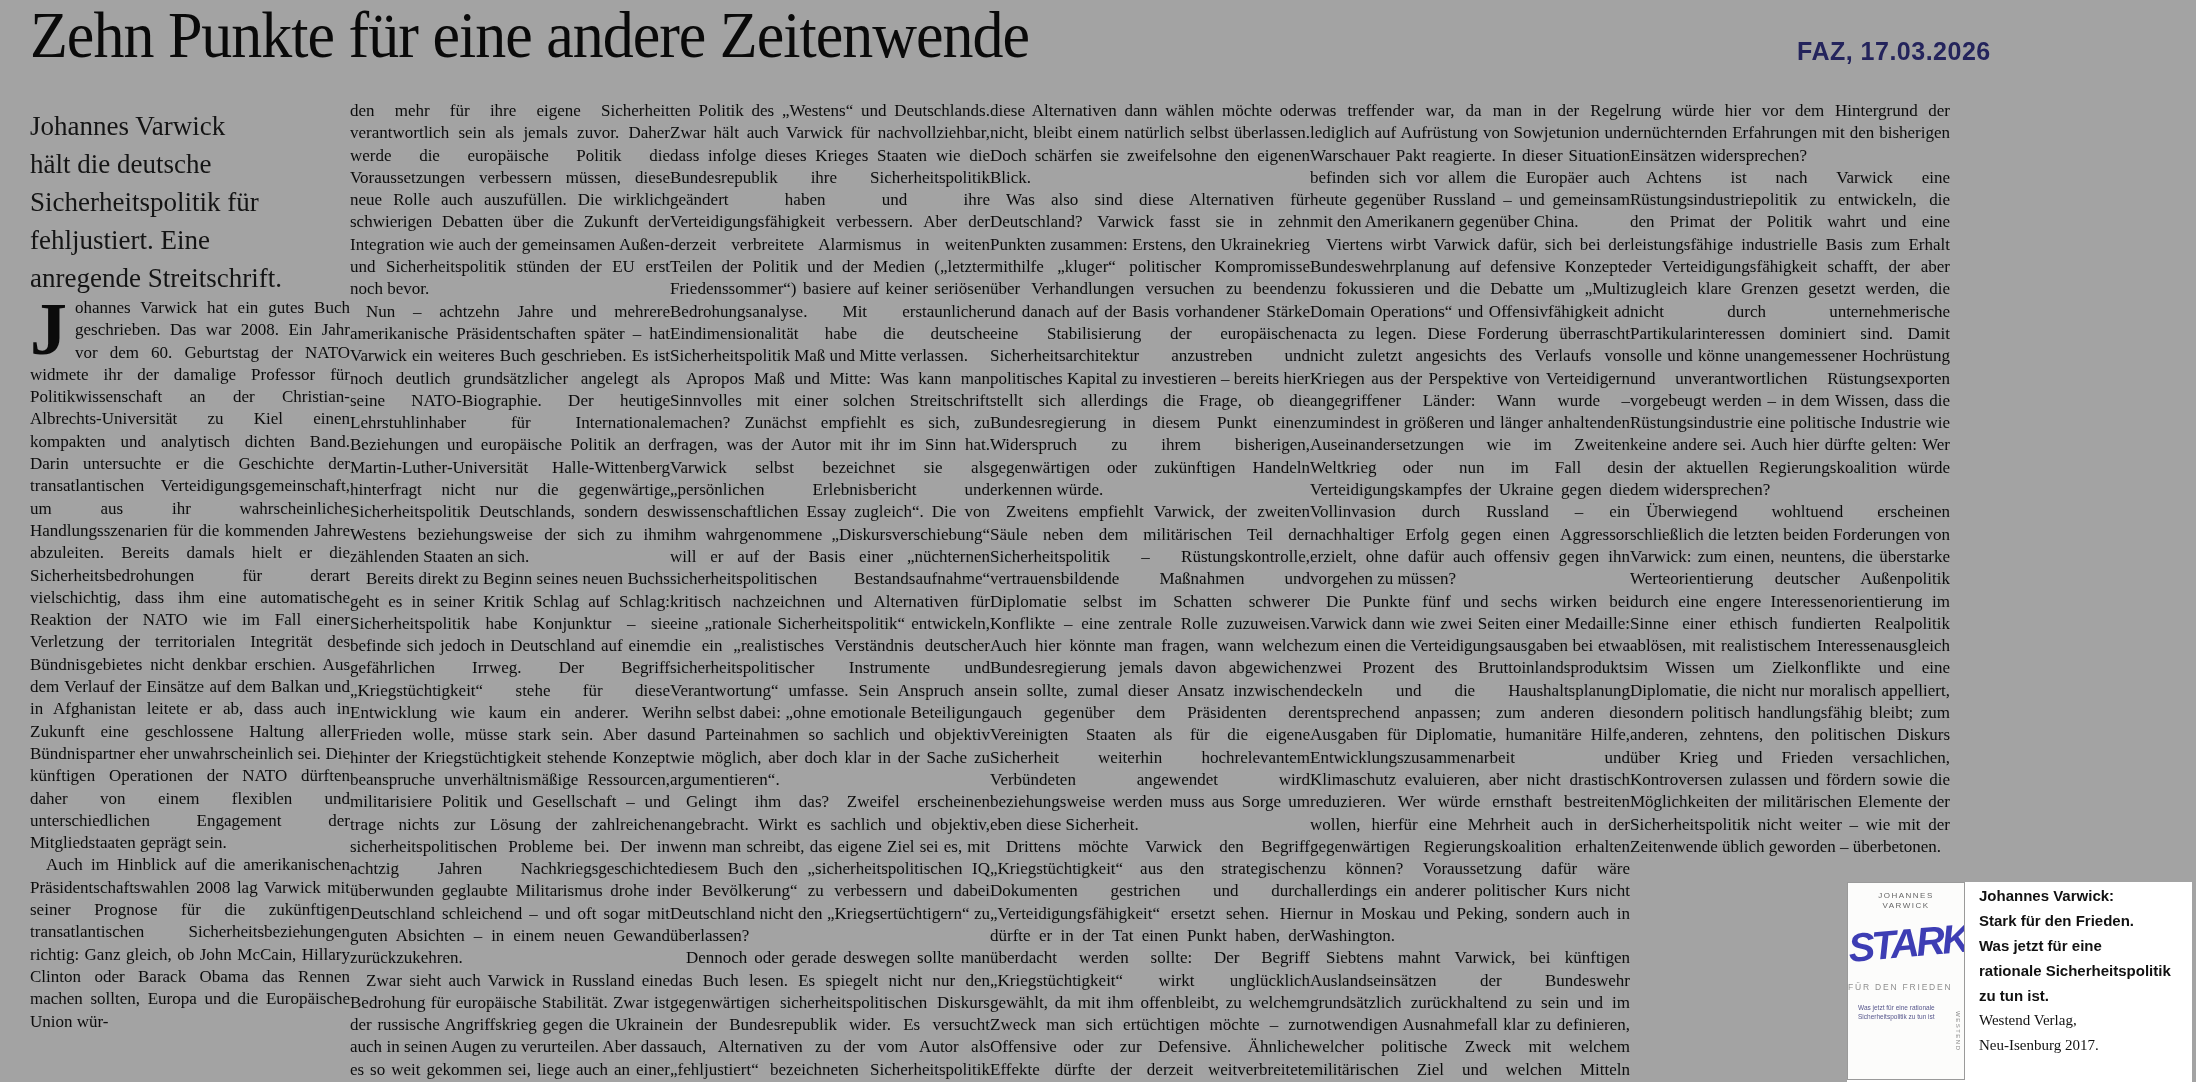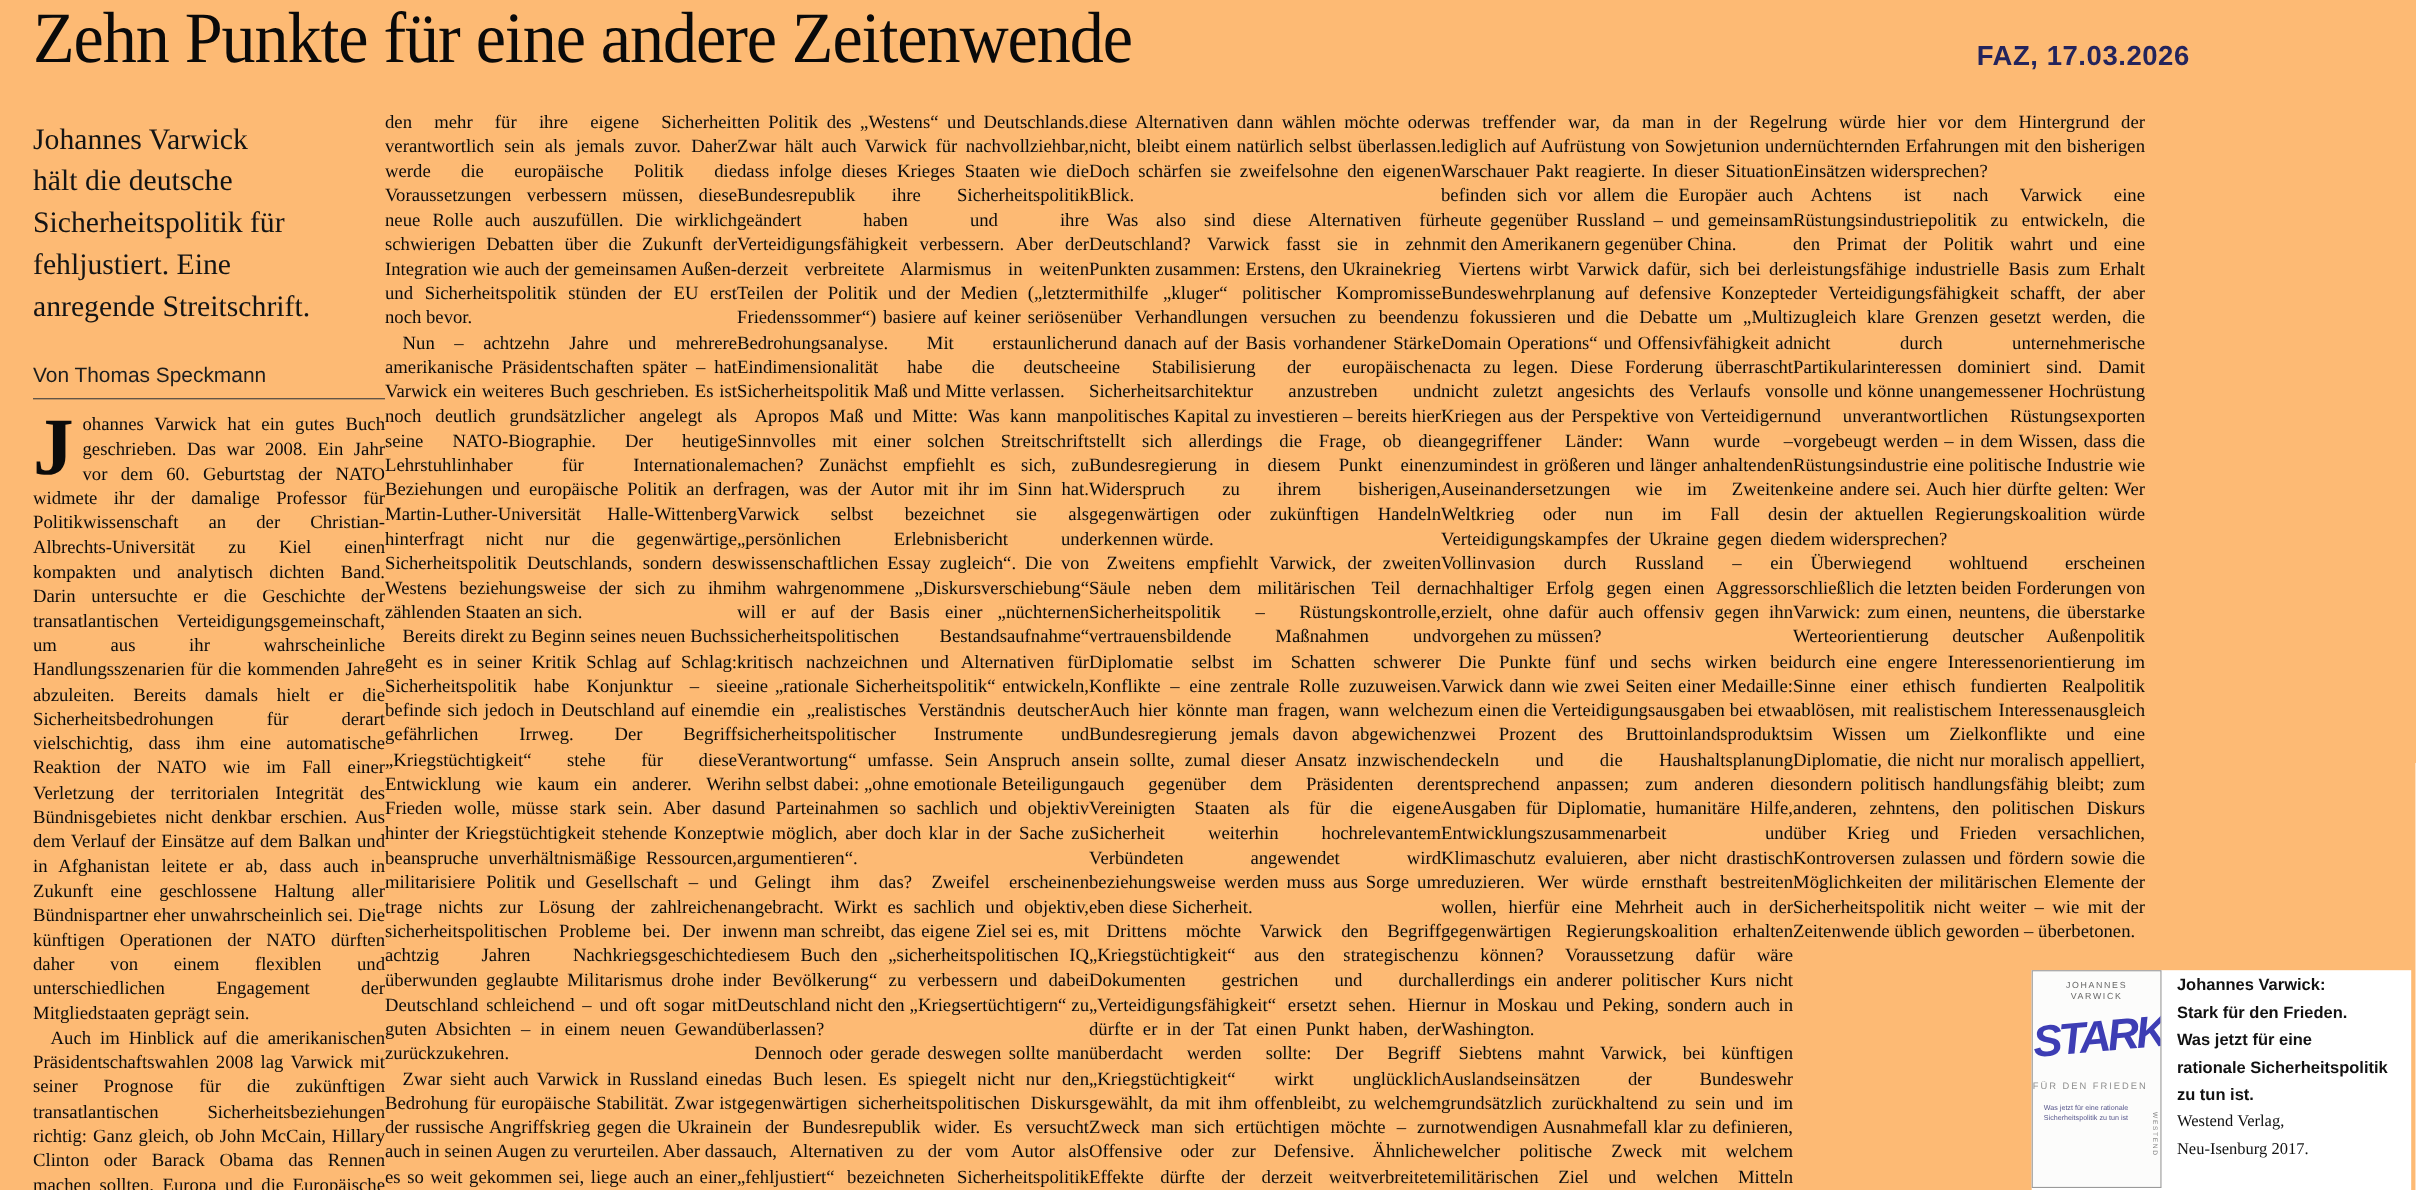--- a/index.html
+++ b/index.html
@@ -1,17 +1,17 @@
 <!DOCTYPE html>
 <html lang="de"><head>
 <meta charset="utf-8">
 <style>
   html,body{margin:0;padding:0;background:#ffffff;}
   body{width:2196px;height:1082px;}
-  .page{position:relative;width:2196px;height:1082px;overflow:hidden;background:#fdba74;
+  .page{position:relative;width:2196px;height:1082px;overflow:hidden;background:#a3a3a3;
         font-family:"Liberation Serif",serif;color:#0b0b0b;}
   .headline{position:absolute;top:0px;left:30px;margin:0;font-weight:normal;
             font-size:62px;line-height:1.08;letter-spacing:-1px;color:#0a0a0a;
             transform:scaleY(1.06);transform-origin:left top;white-space:nowrap;}
   .dateline{position:absolute;top:37px;left:1797px;font-family:"Liberation Sans",sans-serif;
             font-weight:bold;font-size:25px;color:#24245c;letter-spacing:0.5px;}
   .cols{position:absolute;top:100px;left:30px;width:2100px;height:982px;display:flex;}
   .col{flex:0 0 320px;width:320px;height:982px;overflow:hidden;
        font-size:17px;line-height:22.3px;text-align:justify;
        hyphens:auto;-webkit-hyphens:auto;}
@@ -51,21 +51,20 @@
   <div class="dateline">FAZ, 17.03.2026</div>
 
   <div class="cols">
 
     <div class="col">
       <div class="standfirst">Johannes Varwick
 hält die deutsche
 Sicherheitspolitik für
 fehljustiert. Eine
 anregende Streitschrift.</div>
-      <div class="byline">Von Thomas Speckmann</div>
       <p><span class="dropcap">J</span><span>ohannes Varwick hat ein gutes Buch geschrieben. Das war 2008. Ein Jahr vor dem 60. Geburtstag der NATO widmete ihr der damalige Professor für Politikwissenschaft an der Christian-Albrechts-Universität zu Kiel einen kompakten und analytisch dichten Band. Darin untersuchte er die Geschichte der transatlantischen Verteidigungsgemeinschaft, um aus ihr wahrscheinliche Handlungsszenarien für die kommenden Jahre abzuleiten. Bereits damals hielt er die Sicherheitsbedrohungen für derart vielschichtig, dass ihm eine automatische Reaktion der NATO wie im Fall einer Verletzung der territorialen Integrität des Bündnisgebietes nicht denkbar erschien. Aus dem Verlauf der Einsätze auf dem Balkan und in Afghanistan leitete er ab, dass auch in Zukunft eine geschlossene Haltung aller Bündnispartner eher unwahrscheinlich sei. Die künftigen Operationen der NATO dürften daher von einem flexiblen und unterschiedlichen Engagement der Mitgliedstaaten geprägt sein.</span></p>
       <p class="ind">Auch im Hinblick auf die amerikanischen Präsidentschaftswahlen 2008 lag Varwick mit seiner Prognose für die zukünftigen transatlantischen Sicherheitsbeziehungen richtig: Ganz gleich, ob John McCain, Hillary Clinton oder Barack Obama das Rennen machen sollten, Europa und die Europäische Union wür-</p>
     </div>
 
     <div class="col">
       <p>den mehr für ihre eigene Sicherheit verantwortlich sein als jemals zuvor. Daher werde die europäische Politik die Voraussetzungen verbessern müssen, diese neue Rolle auch auszufüllen. Die wirklich schwierigen Debatten über die Zukunft der Integration wie auch der gemeinsamen Außen- und Sicherheitspolitik stünden der EU erst noch bevor.</p>
       <p class="ind">Nun – achtzehn Jahre und mehrere amerikanische Präsidentschaften später – hat Varwick ein weiteres Buch geschrieben. Es ist noch deutlich grundsätzlicher angelegt als seine NATO-Biographie. Der heutige Lehrstuhlinhaber für Internationale Beziehungen und europäische Politik an der Martin-Luther-Universität Halle-Wittenberg hinterfragt nicht nur die gegenwärtige Sicherheitspolitik Deutschlands, sondern des Westens beziehungsweise der sich zu ihm zählenden Staaten an sich.</p>
       <p class="ind">Bereits direkt zu Beginn seines neuen Buchs geht es in seiner Kritik Schlag auf Schlag: Sicherheitspolitik habe Konjunktur – sie befinde sich jedoch in Deutschland auf einem gefährlichen Irrweg. Der Begriff „Kriegstüchtigkeit“ stehe für diese Entwicklung wie kaum ein anderer. Wer Frieden wolle, müsse stark sein. Aber das hinter der Kriegstüchtigkeit stehende Konzept beanspruche unverhältnismäßige Ressourcen, militarisiere Politik und Gesellschaft – und trage nichts zur Lösung der zahlreichen sicherheitspolitischen Probleme bei. Der in achtzig Jahren Nachkriegsgeschichte überwunden geglaubte Militarismus drohe in Deutschland schleichend – und oft sogar mit guten Absichten – in einem neuen Gewand zurückzukehren.</p>
       <p class="ind">Zwar sieht auch Varwick in Russland eine Bedrohung für europäische Stabilität. Zwar ist der russische Angriffskrieg gegen die Ukraine auch in seinen Augen zu verurteilen. Aber dass es so weit gekommen sei, liege auch an einer verfehl-</p>
     </div>

